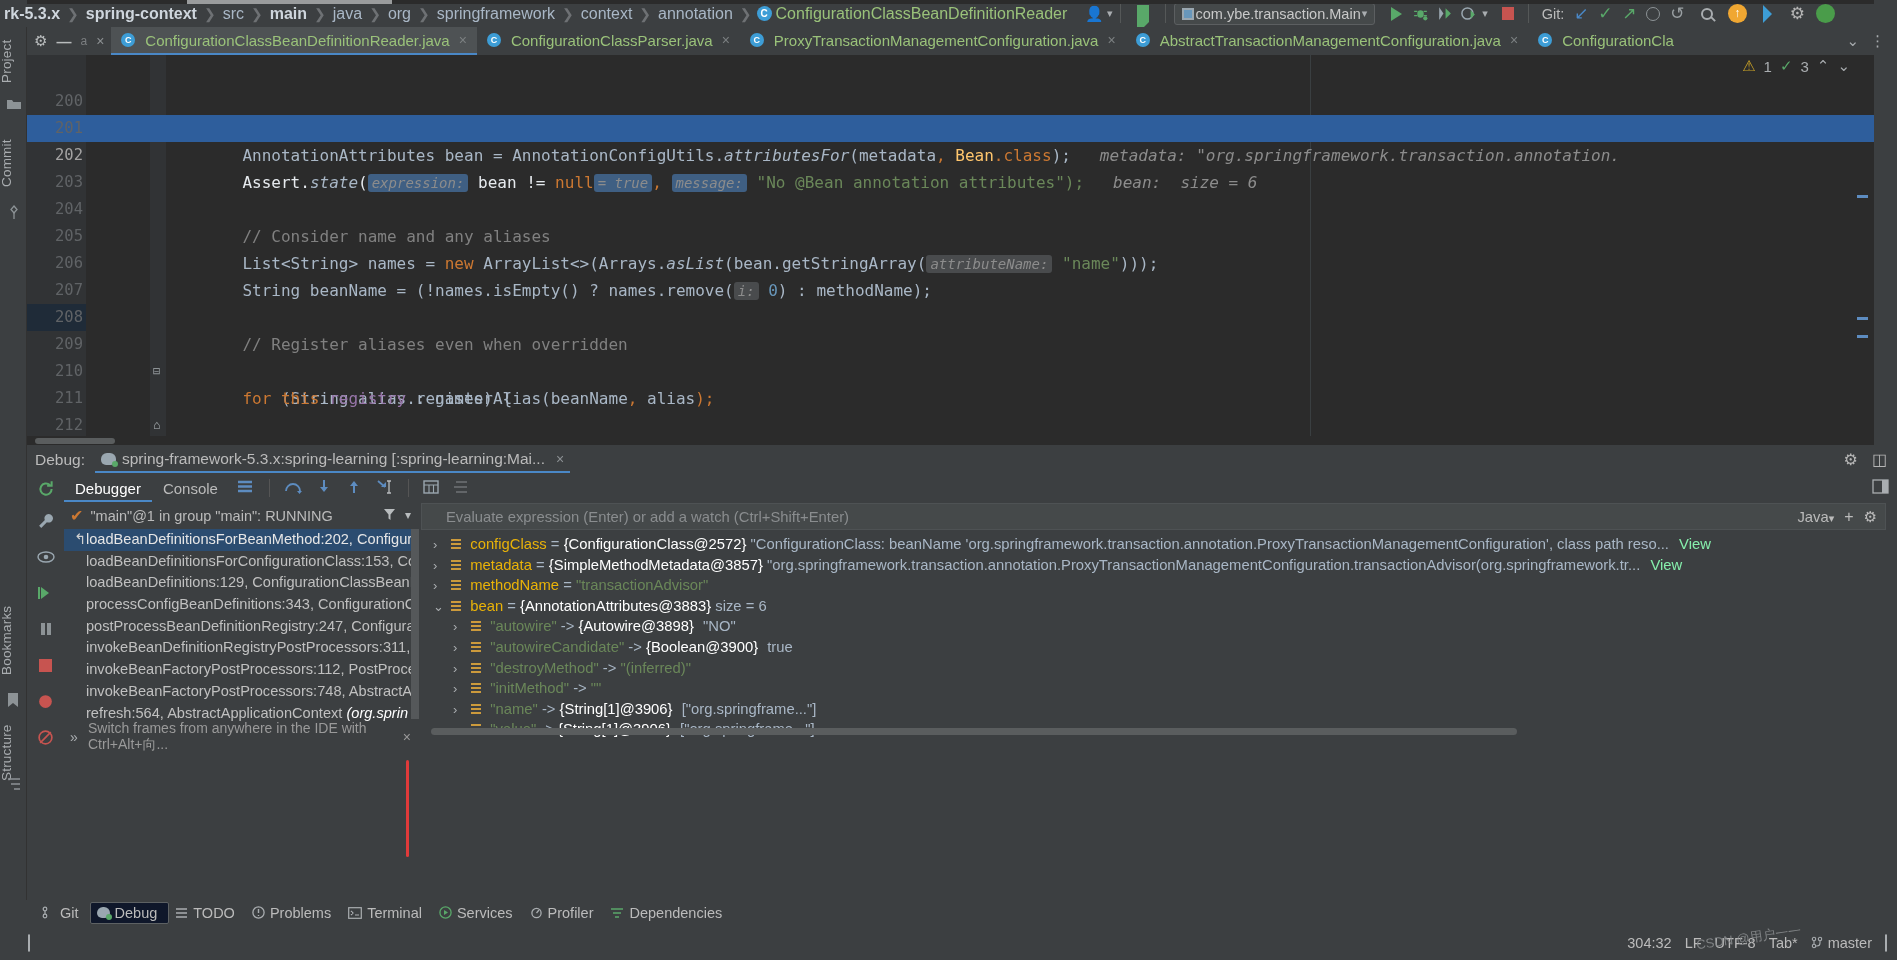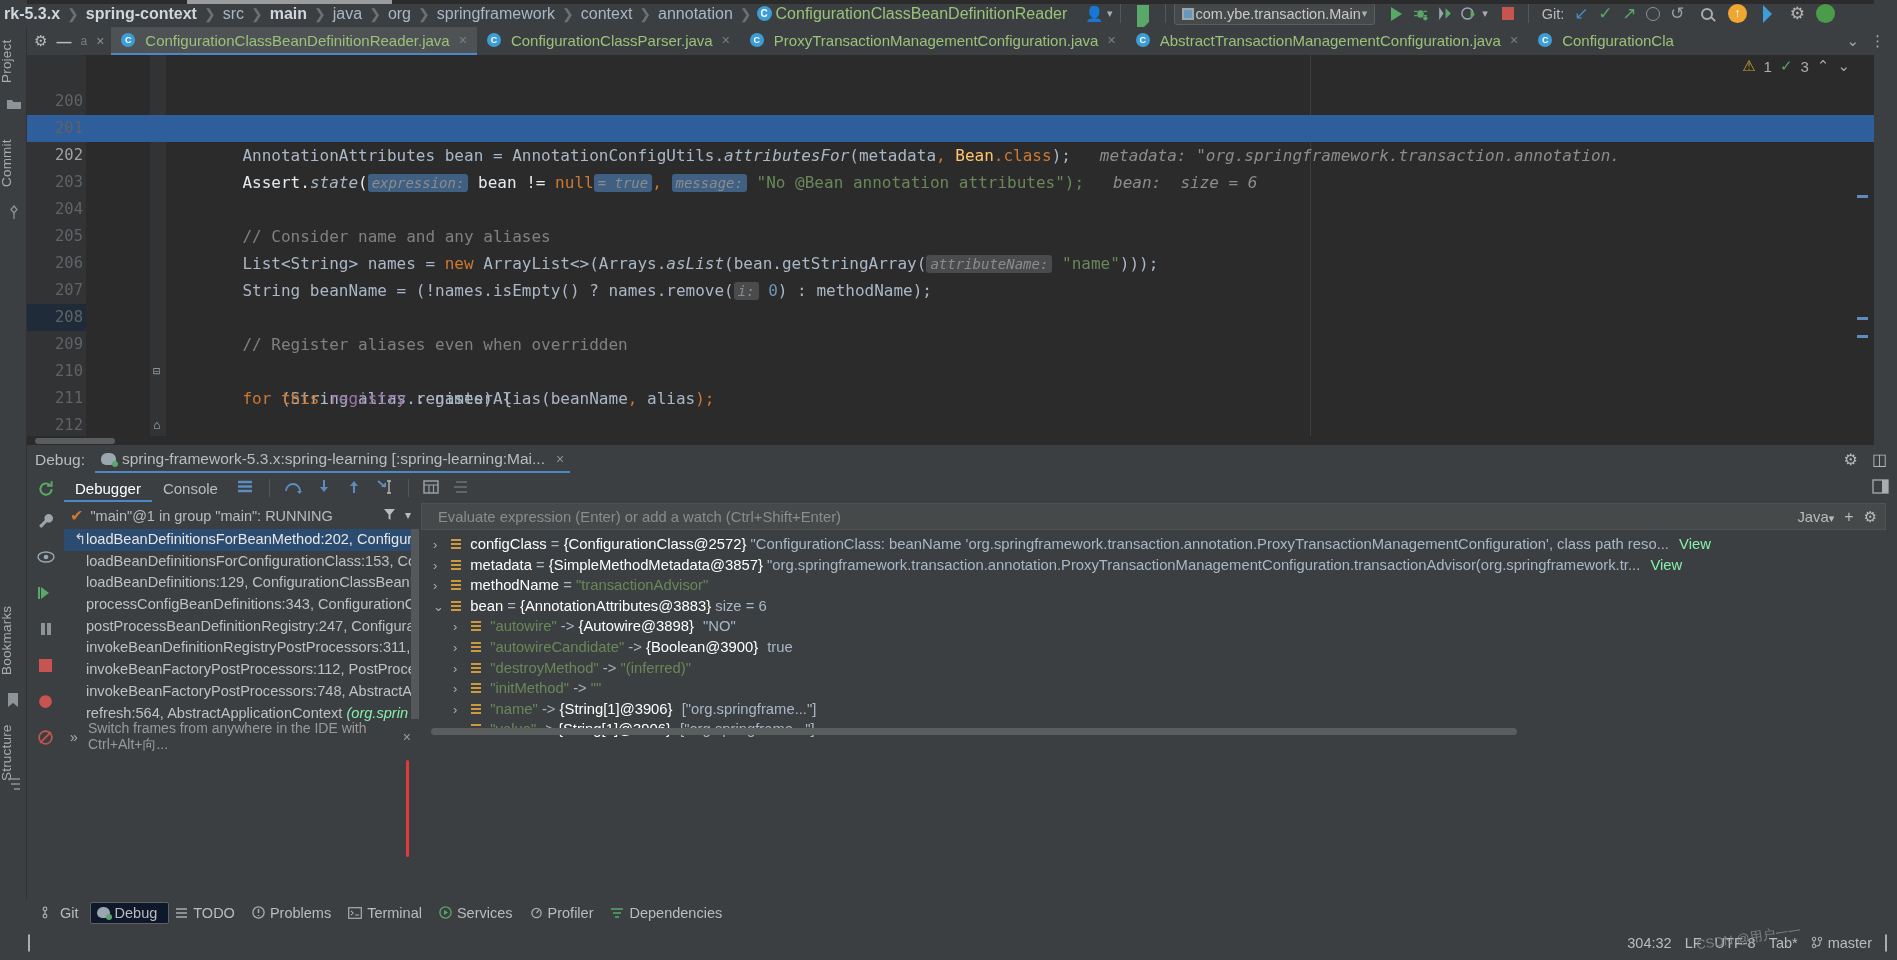--- a/index.html
+++ b/index.html
@@ -200,51 +200,51 @@
   }
   .thread-row {
     height: 27px; display:flex; align-items:center; gap:7px; color:#bbb;
     padding-left: 6px;
   }
   .frow {
     height: 21.7px; line-height: 21.7px; color: #c0c0c0; font-size: 14.6px;
     padding-left: 22px; white-space: nowrap; overflow: hidden;
   }
   .frow.sel { background: #2b4c70; color: #e6e6e6; }
-  .frow .it { color: #86efac; font-style: italic; }
+  .frow .it { color: #ffffff; font-style: italic; }
   .frames-sb { position:absolute; right:0; top:27px; width:8px; height:190px; background:#55585a; }
   .hintbar {
     position: absolute; bottom: 0; left: 37px; width: 355px; height: 26px;
     display:flex; align-items:center; gap:8px; font-size:14px; color:#9a9a9a;
     background:#3c3f41; padding-left: 24px;
   }
   .chev2 { position:absolute; left:6px; color:#a9adb0; font-size:14px;}
 
   .varpanel {
     position: absolute; top: 57px; left: 392px; width: 1478px; height: 248px;
     background: #3c3f41;
   }
   .evalbar {
     height: 27px; display: flex; align-items: center; border: 1px solid #4e5254;
     background: #45494a; margin: 1px 0 0 2px; width: 1465px;
-    font-size: 14.8px; color: #8a8d8f; padding-left: 16px;
+    font-size: 14.8px; color: #8a8d8f; padding-left: 24px;
   }
   .evalbar .right { margin-left:auto; display:flex; align-items:center; gap:10px; padding-right:8px; color:#bbb;}
   .vrow {
     height: 20.6px; line-height: 20.6px; font-size: 14.8px; white-space: nowrap;
     position: relative; padding-left: 14px;
   }
   .chev { color: #a9adb0; display:inline-block; width:14px; font-size:13px;}
   .chev.dn { color:#a9adb0; }
   .vico {
     display:inline-block; width:10px; height:12px; vertical-align:-2px;
     margin-right:5px; position:relative;
   }
   .vico i { position:absolute; left:0; width:10px; height:2px; background:#cc9a3c; }
-  .vname { color: #ffffff; }
+  .vname { color: #eab308; }
   .vname.key { color: #6a8759; }
   .veq { color: #a9b7c6; }
   .vtype { color: #ffffff; }
   .vval { color: #a9b7c6; }
   .vlink { color: #86efac; }
   .indent1 { padding-left: 34px; }
   .redline {
     position: absolute; left: 406px; top: 760px; width: 3px; height: 97px;
     background: #e03a3a; border-radius: 2px;
   }

